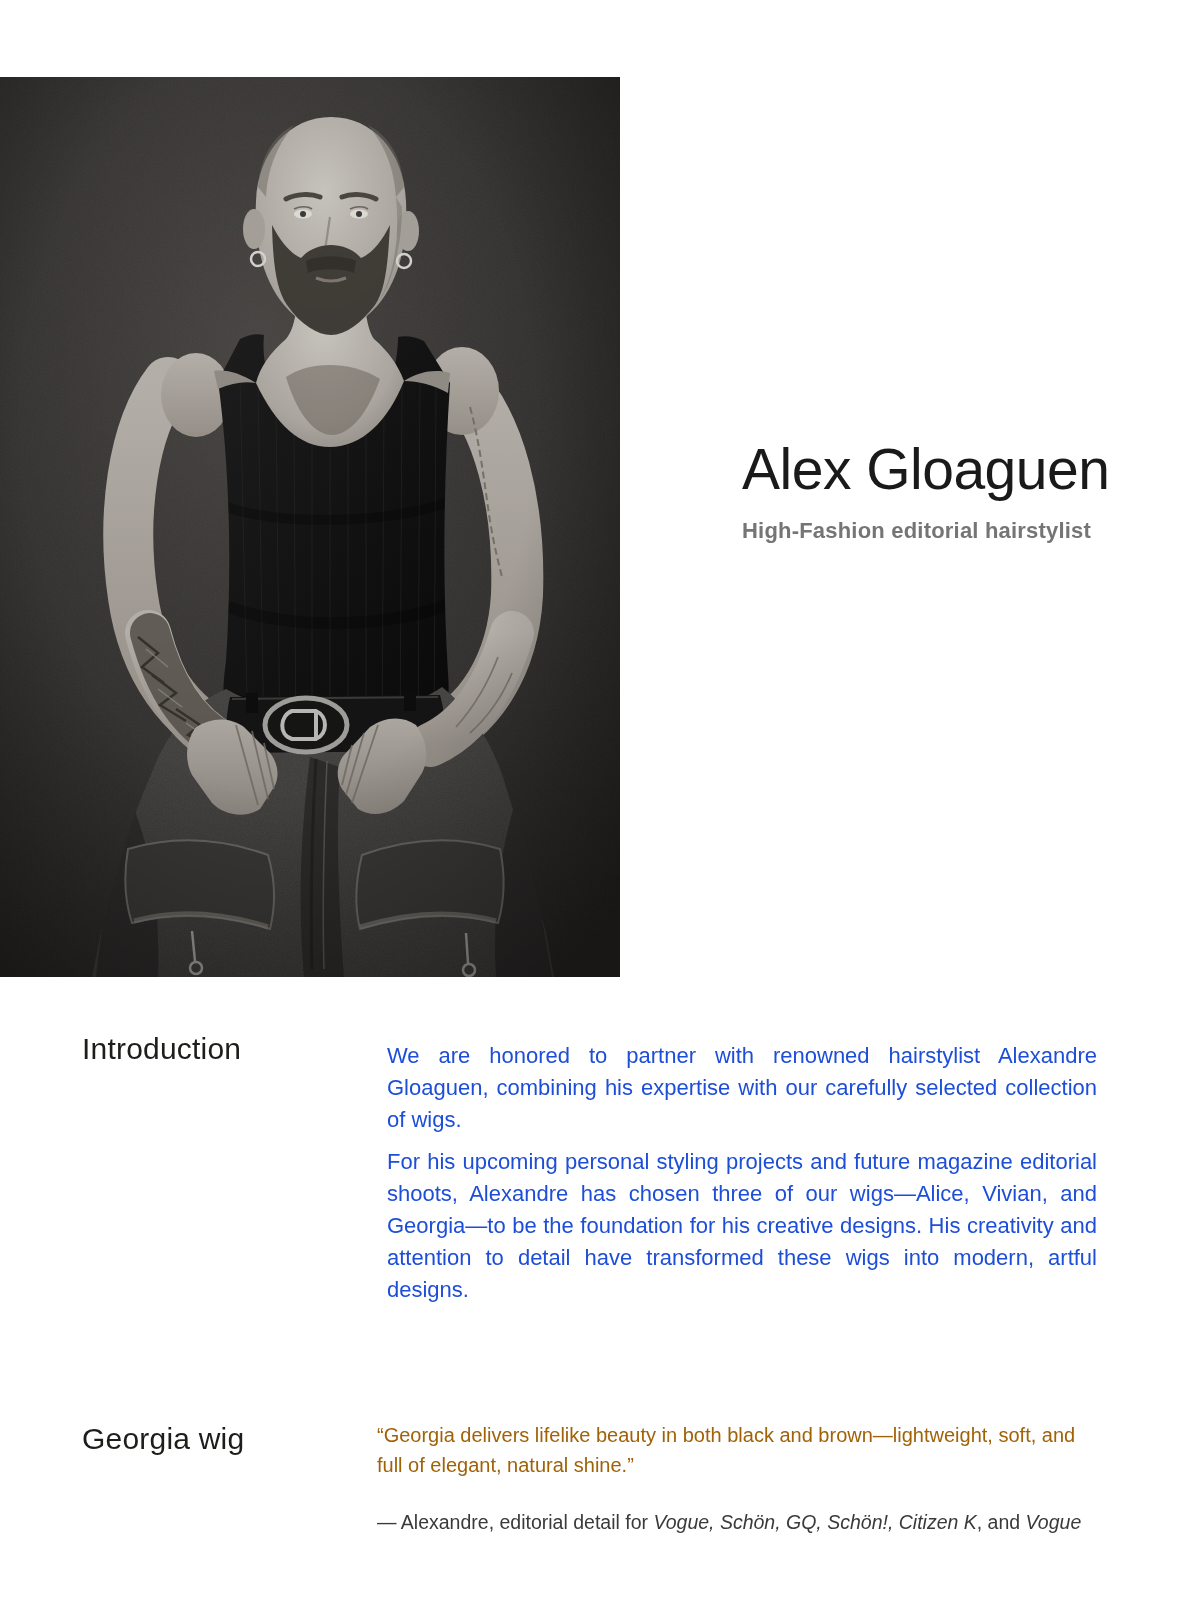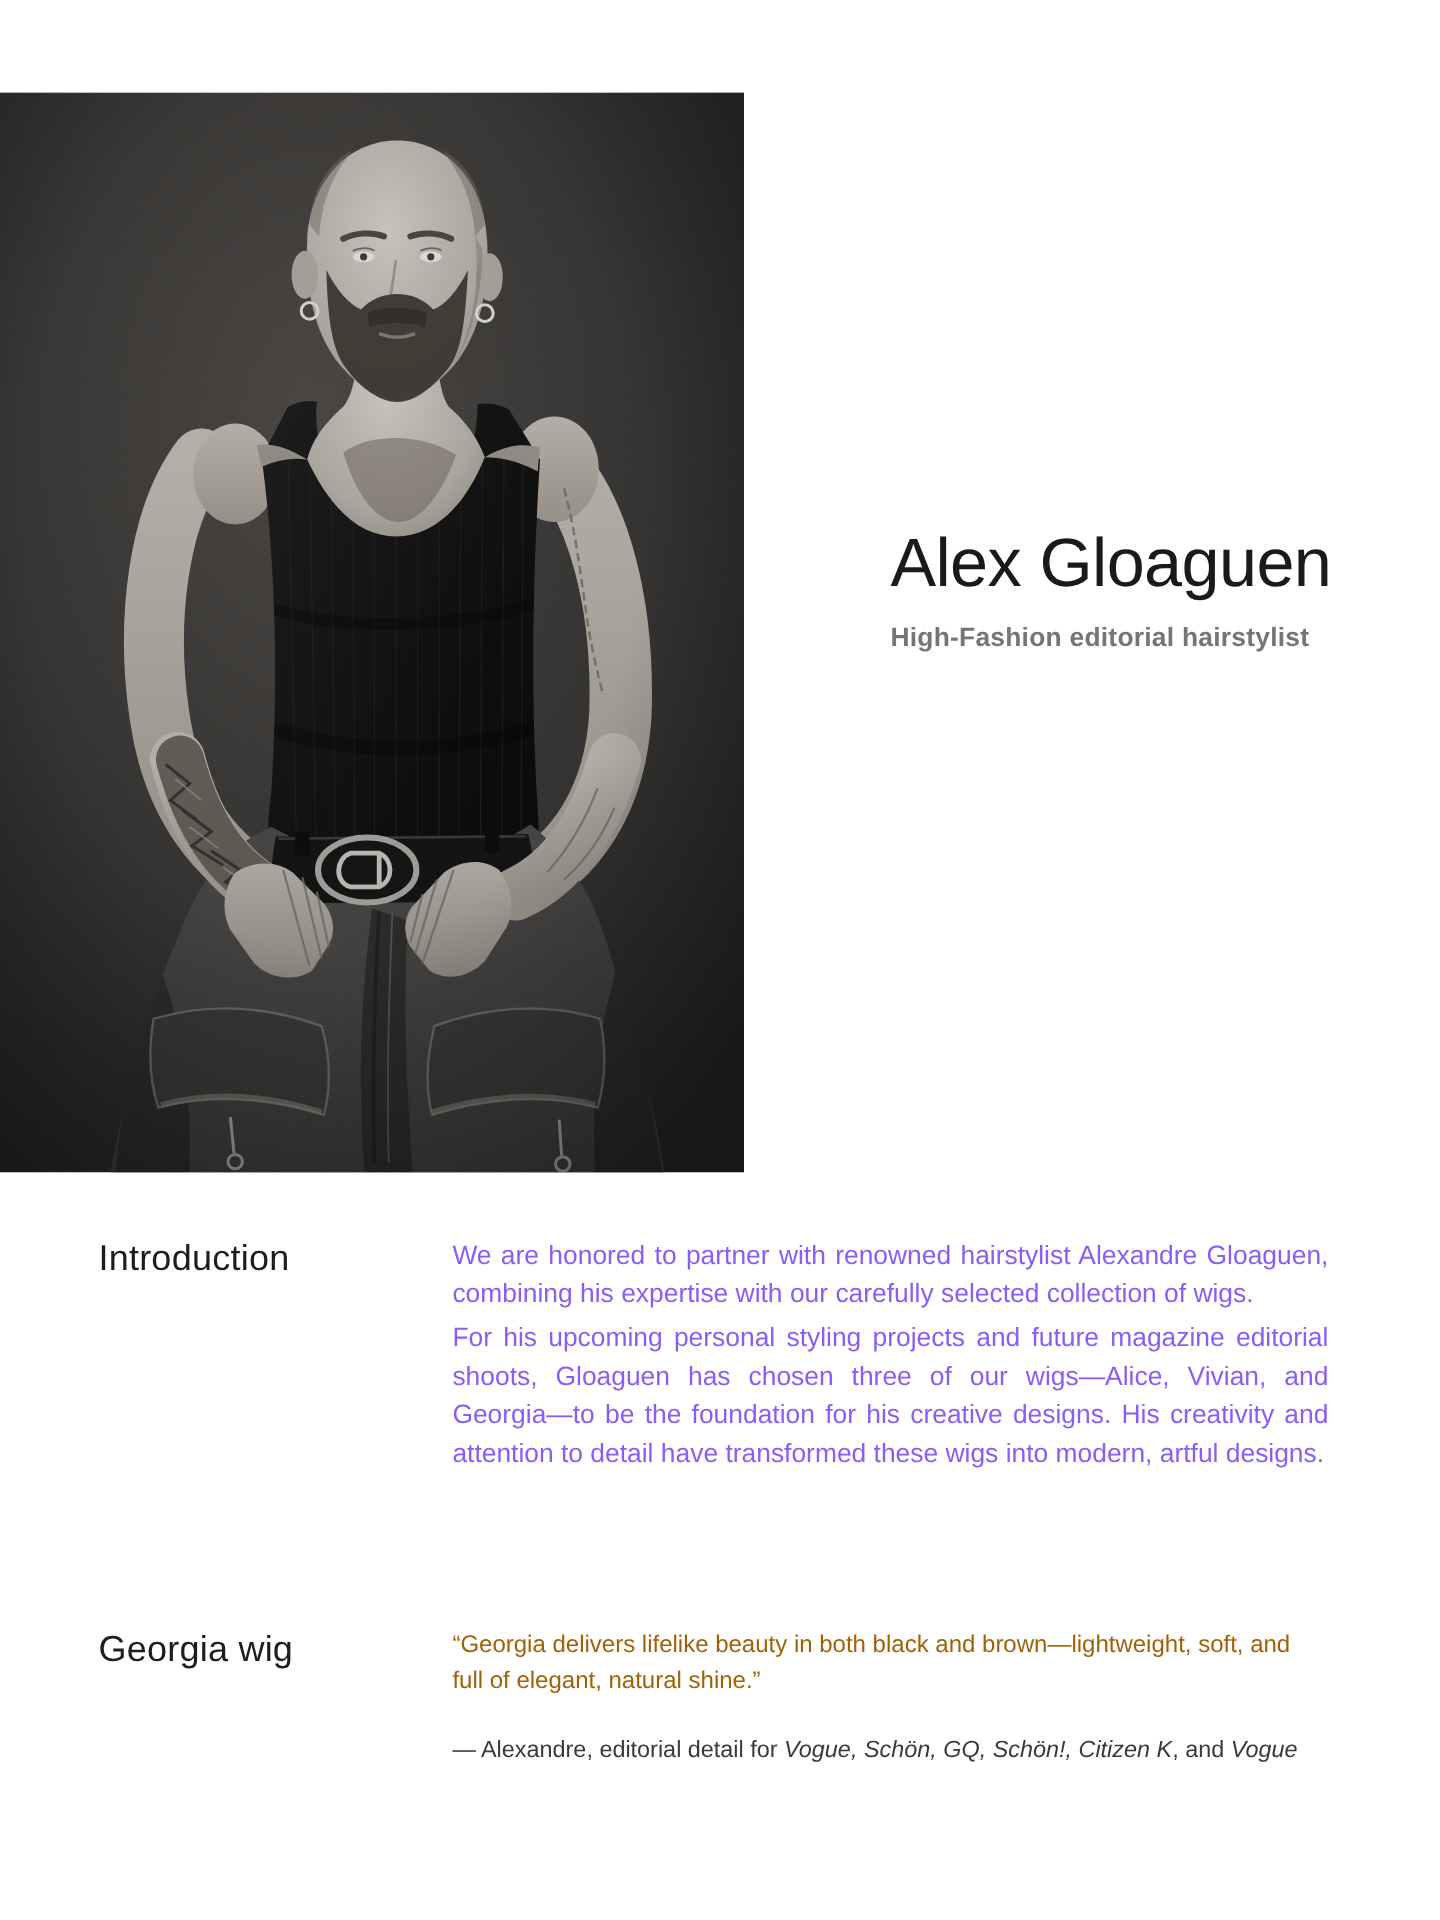--- a/index.html
+++ b/index.html
@@ -36,37 +36,37 @@
     margin: 17px 0 0;
     font-size: 22px;
     font-weight: 700;
     letter-spacing: 0.2px;
     color: #757575;
   }
 
   
   .row { position: absolute; left: 82px; width: 1025px; display: flex; }
   .row-intro  { top: 1030px; justify-content: center; }
-  .row-georgia{ top: 1356px; }
+  .row-georgia{ top: 1420px; }
   .row h2 {
     flex: 0 0 295px;
     width: 295px;
     margin: 0;
     font-size: 30px;
     font-weight: 400;
     line-height: 1.25;
     letter-spacing: 0.2px;
     color: #1e1d1a;
   }
   .body-col { flex: 1; min-width: 0; }
   .body-col p.body-par {
-    margin: 0;
+    margin: 10px;
     font-size: 22px;
     line-height: 32px;
-    color: #8b5cf6;
+    color: #1d4ed8;
     text-align: justify;
   }
   .body-col p.body-par + p.body-par { margin-top: 5px; }
 
   .quote {
     margin: 0;
     max-width: 706px;
     font-size: 20px;
     line-height: 30px;
     color: #a16207;
@@ -270,21 +270,21 @@
 
   <div class="hero-text">
     <h1 class="name">Alex Gloaguen</h1>
     <p class="subtitle">High-Fashion editorial hairstylist</p>
   </div>
 
   <section class="row row-intro">
     <h2>Introduction</h2>
     <div class="body-col">
       <p class="body-par">We are honored to partner with renowned hairstylist Alexandre Gloaguen, combining his expertise with our carefully selected collection of wigs.</p>
-      <p class="body-par">For his upcoming personal styling projects and future magazine editorial shoots, Gloaguen has chosen three of our wigs—Alice, Vivian, and Georgia—to be the foundation for his creative designs. His creativity and attention to detail have transformed these wigs into modern, artful designs.</p>
+      <p class="body-par">For his upcoming personal styling projects and future magazine editorial shoots, Alexandre has chosen three of our wigs—Alice, Vivian, and Georgia—to be the foundation for his creative designs. His creativity and attention to detail have transformed these wigs into modern, artful designs.</p>
     </div>
   </section>
 
   <section class="row row-georgia">
     <h2>Georgia wig</h2>
     <div class="body-col">
       <p class="quote">“Georgia delivers lifelike beauty in both black and brown—lightweight, soft, and full of elegant, natural shine.”</p>
       <p class="attribution"><span>— Alexandre, editorial detail for </span><span class="it">Vogue, Schön, GQ, Schön!, Citizen K</span><span>, and </span><span class="it">Vogue</span></p>
     </div>
   </section>

